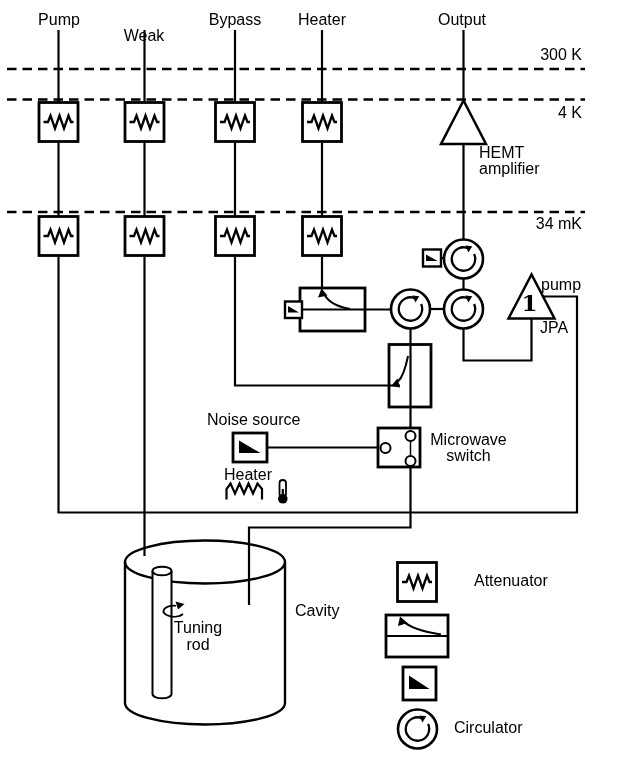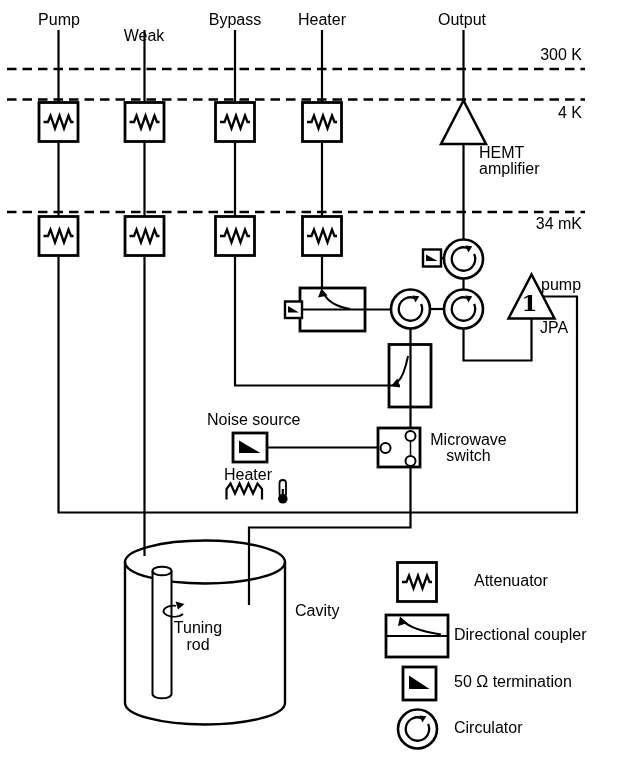--- a/index.html
+++ b/index.html
@@ -200,17 +200,15 @@
 </div>
 
 <div class="lbl" style="left:295px;top:584px;margin-top:19px;">Cavity</div>
 
 <div class="lbl c2l" style="left:163px;top:620px;width:70px;">
   <div>Tuning</div>
   <div>rod</div>
 </div>
 
 <div class="lbl" style="left:474px;top:573px;">Attenuator</div>
-<div class="lbl" style="left:454px;top:627px;">Directional coupler</div>
-<div class="lbl" style="left:454px;top:674px;">50 Ω termination</div>
 <div class="lbl" style="left:454px;top:720px;">Circulator</div>
 
 </div>
 
 </body></html>

